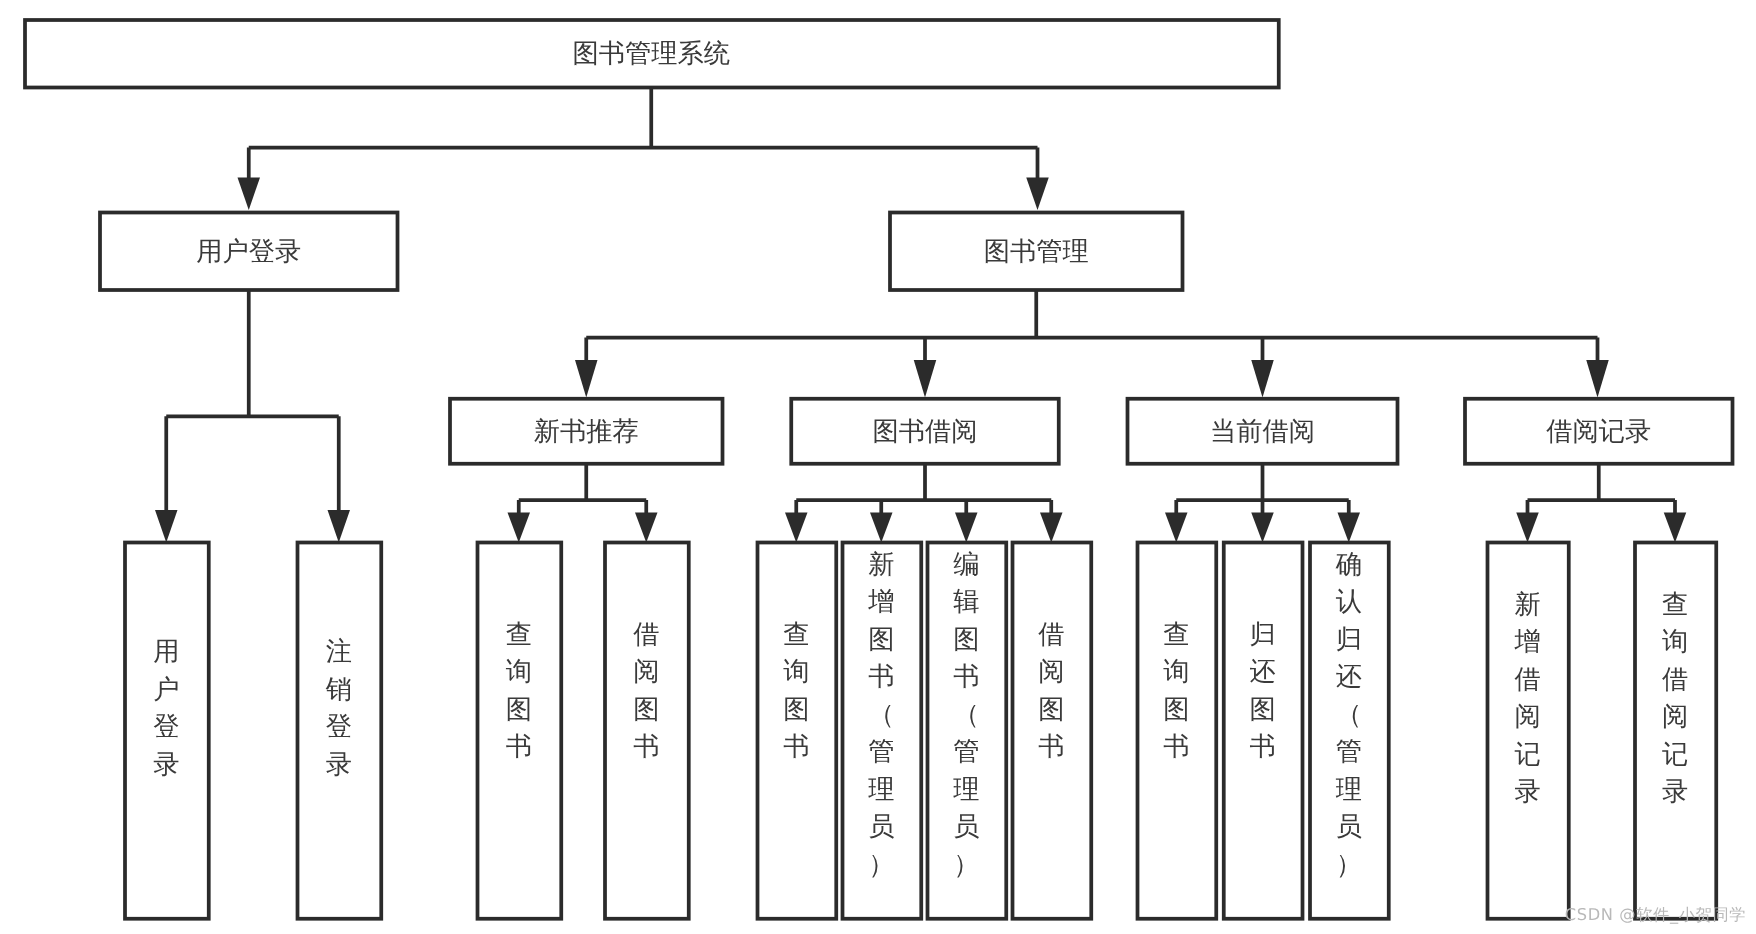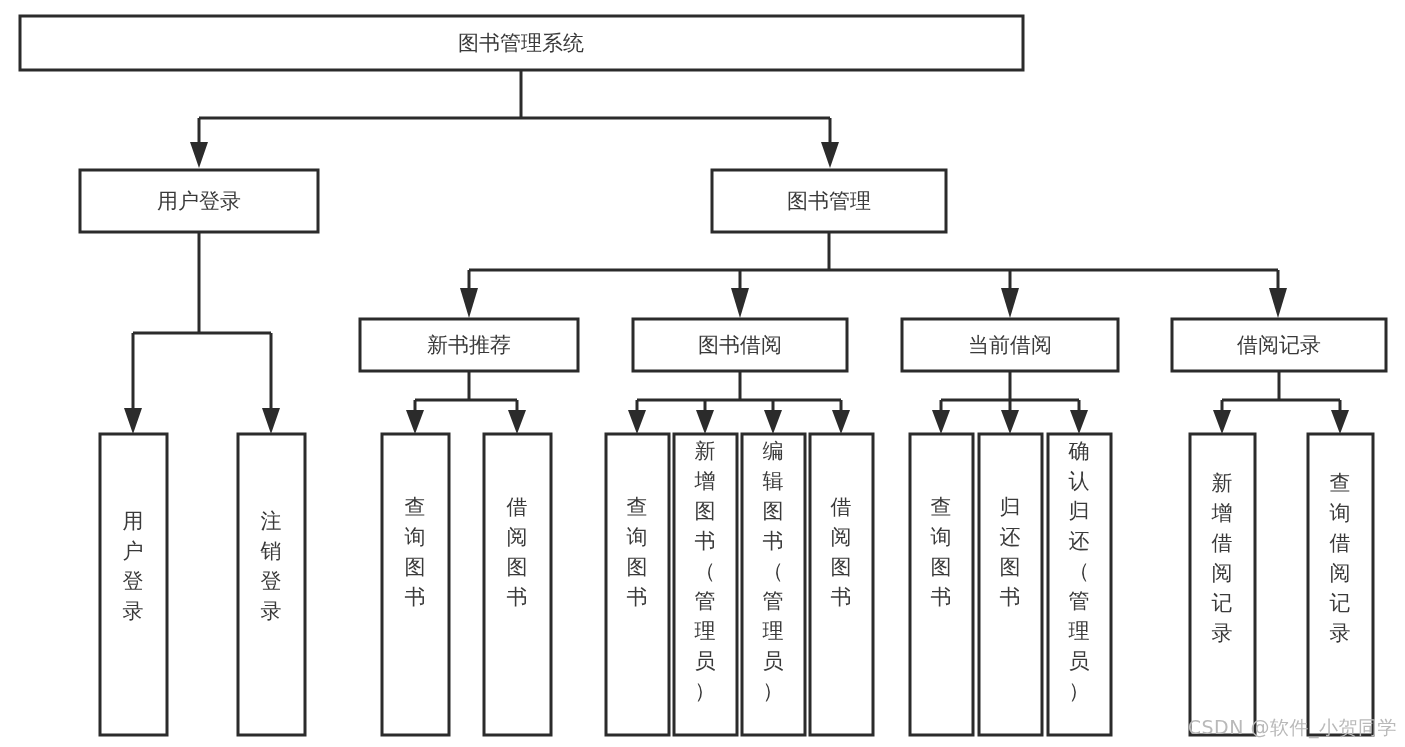--- a/index.html
+++ b/index.html
@@ -50,21 +50,21 @@
     fill: #3a3a3a;
     font-family: "DejaVu Sans", "Liberation Sans", sans-serif;
     font-size: 21px;
     text-anchor: middle;
   }
   .watermark {
     position: absolute;
     right: 8px;
     bottom: 6px;
     font-family: "DejaVu Sans", "Liberation Sans", sans-serif;
-    font-size: 19px;
+    font-size: 13px;
     color: #b9b9b9;
     letter-spacing: 0.5px;
     white-space: nowrap;
     user-select: none;
   }
 </style>
 </head>
 <body>
 
 <div id="diagram-root">

